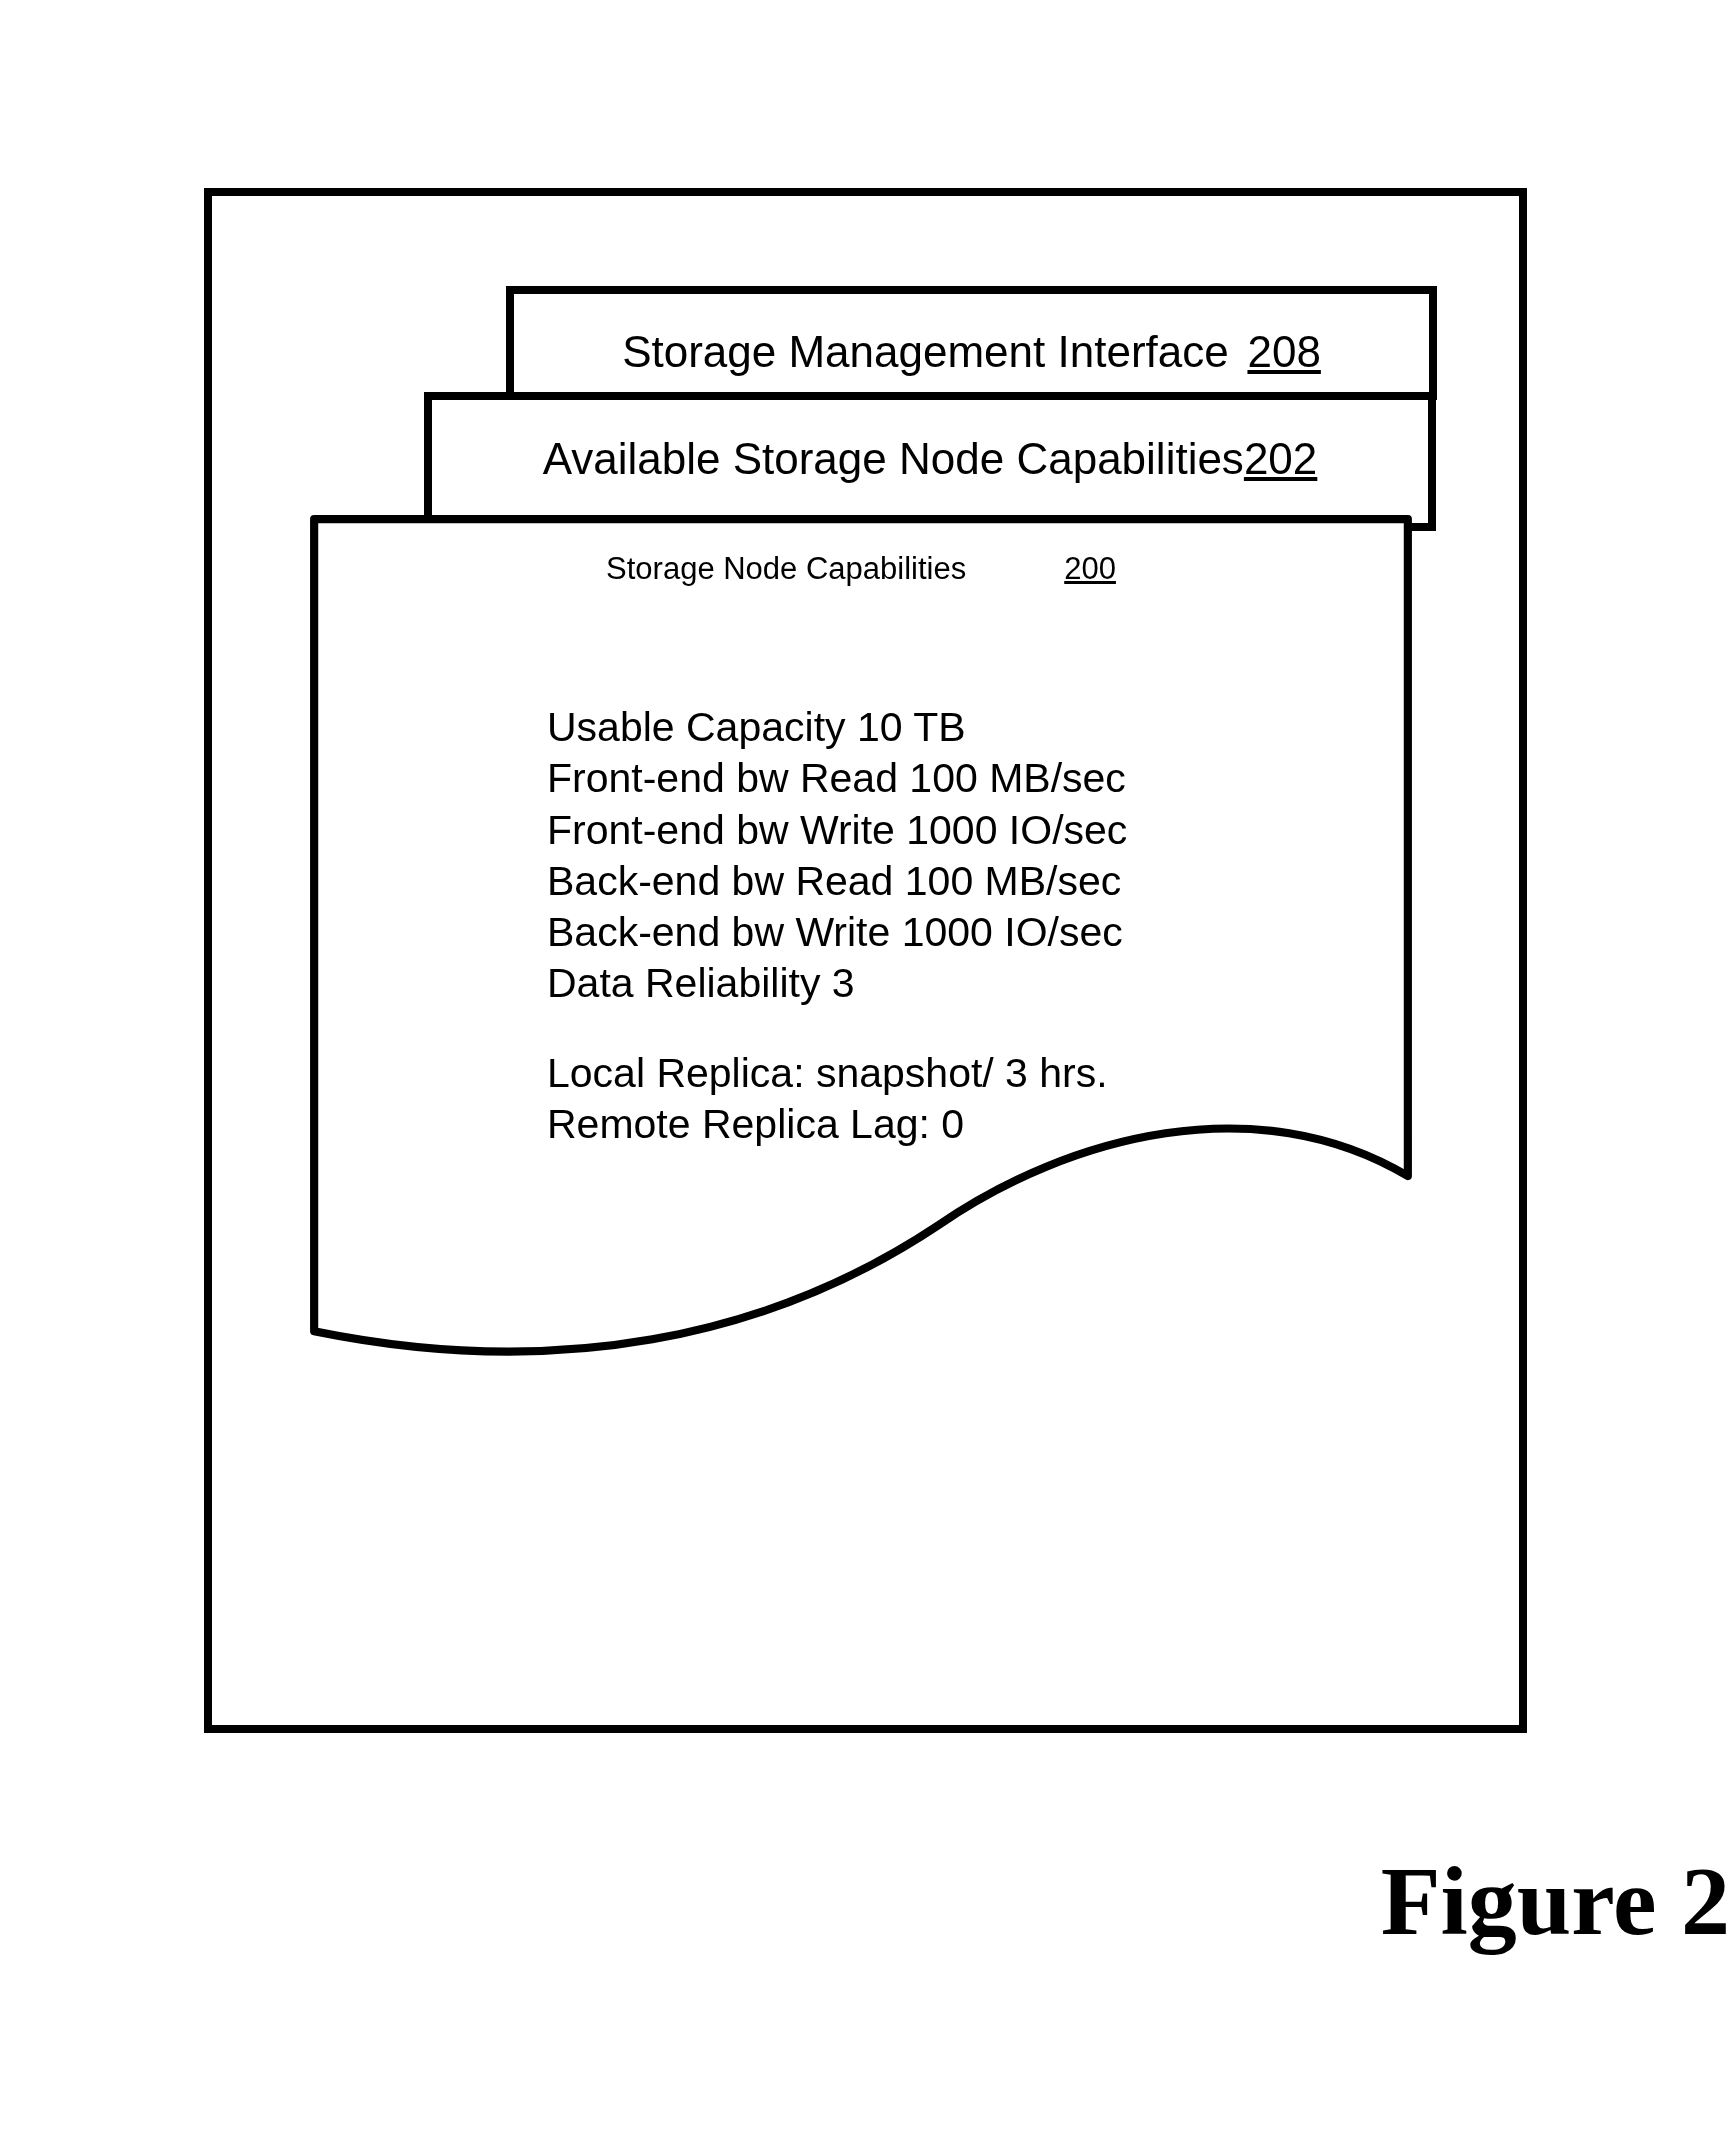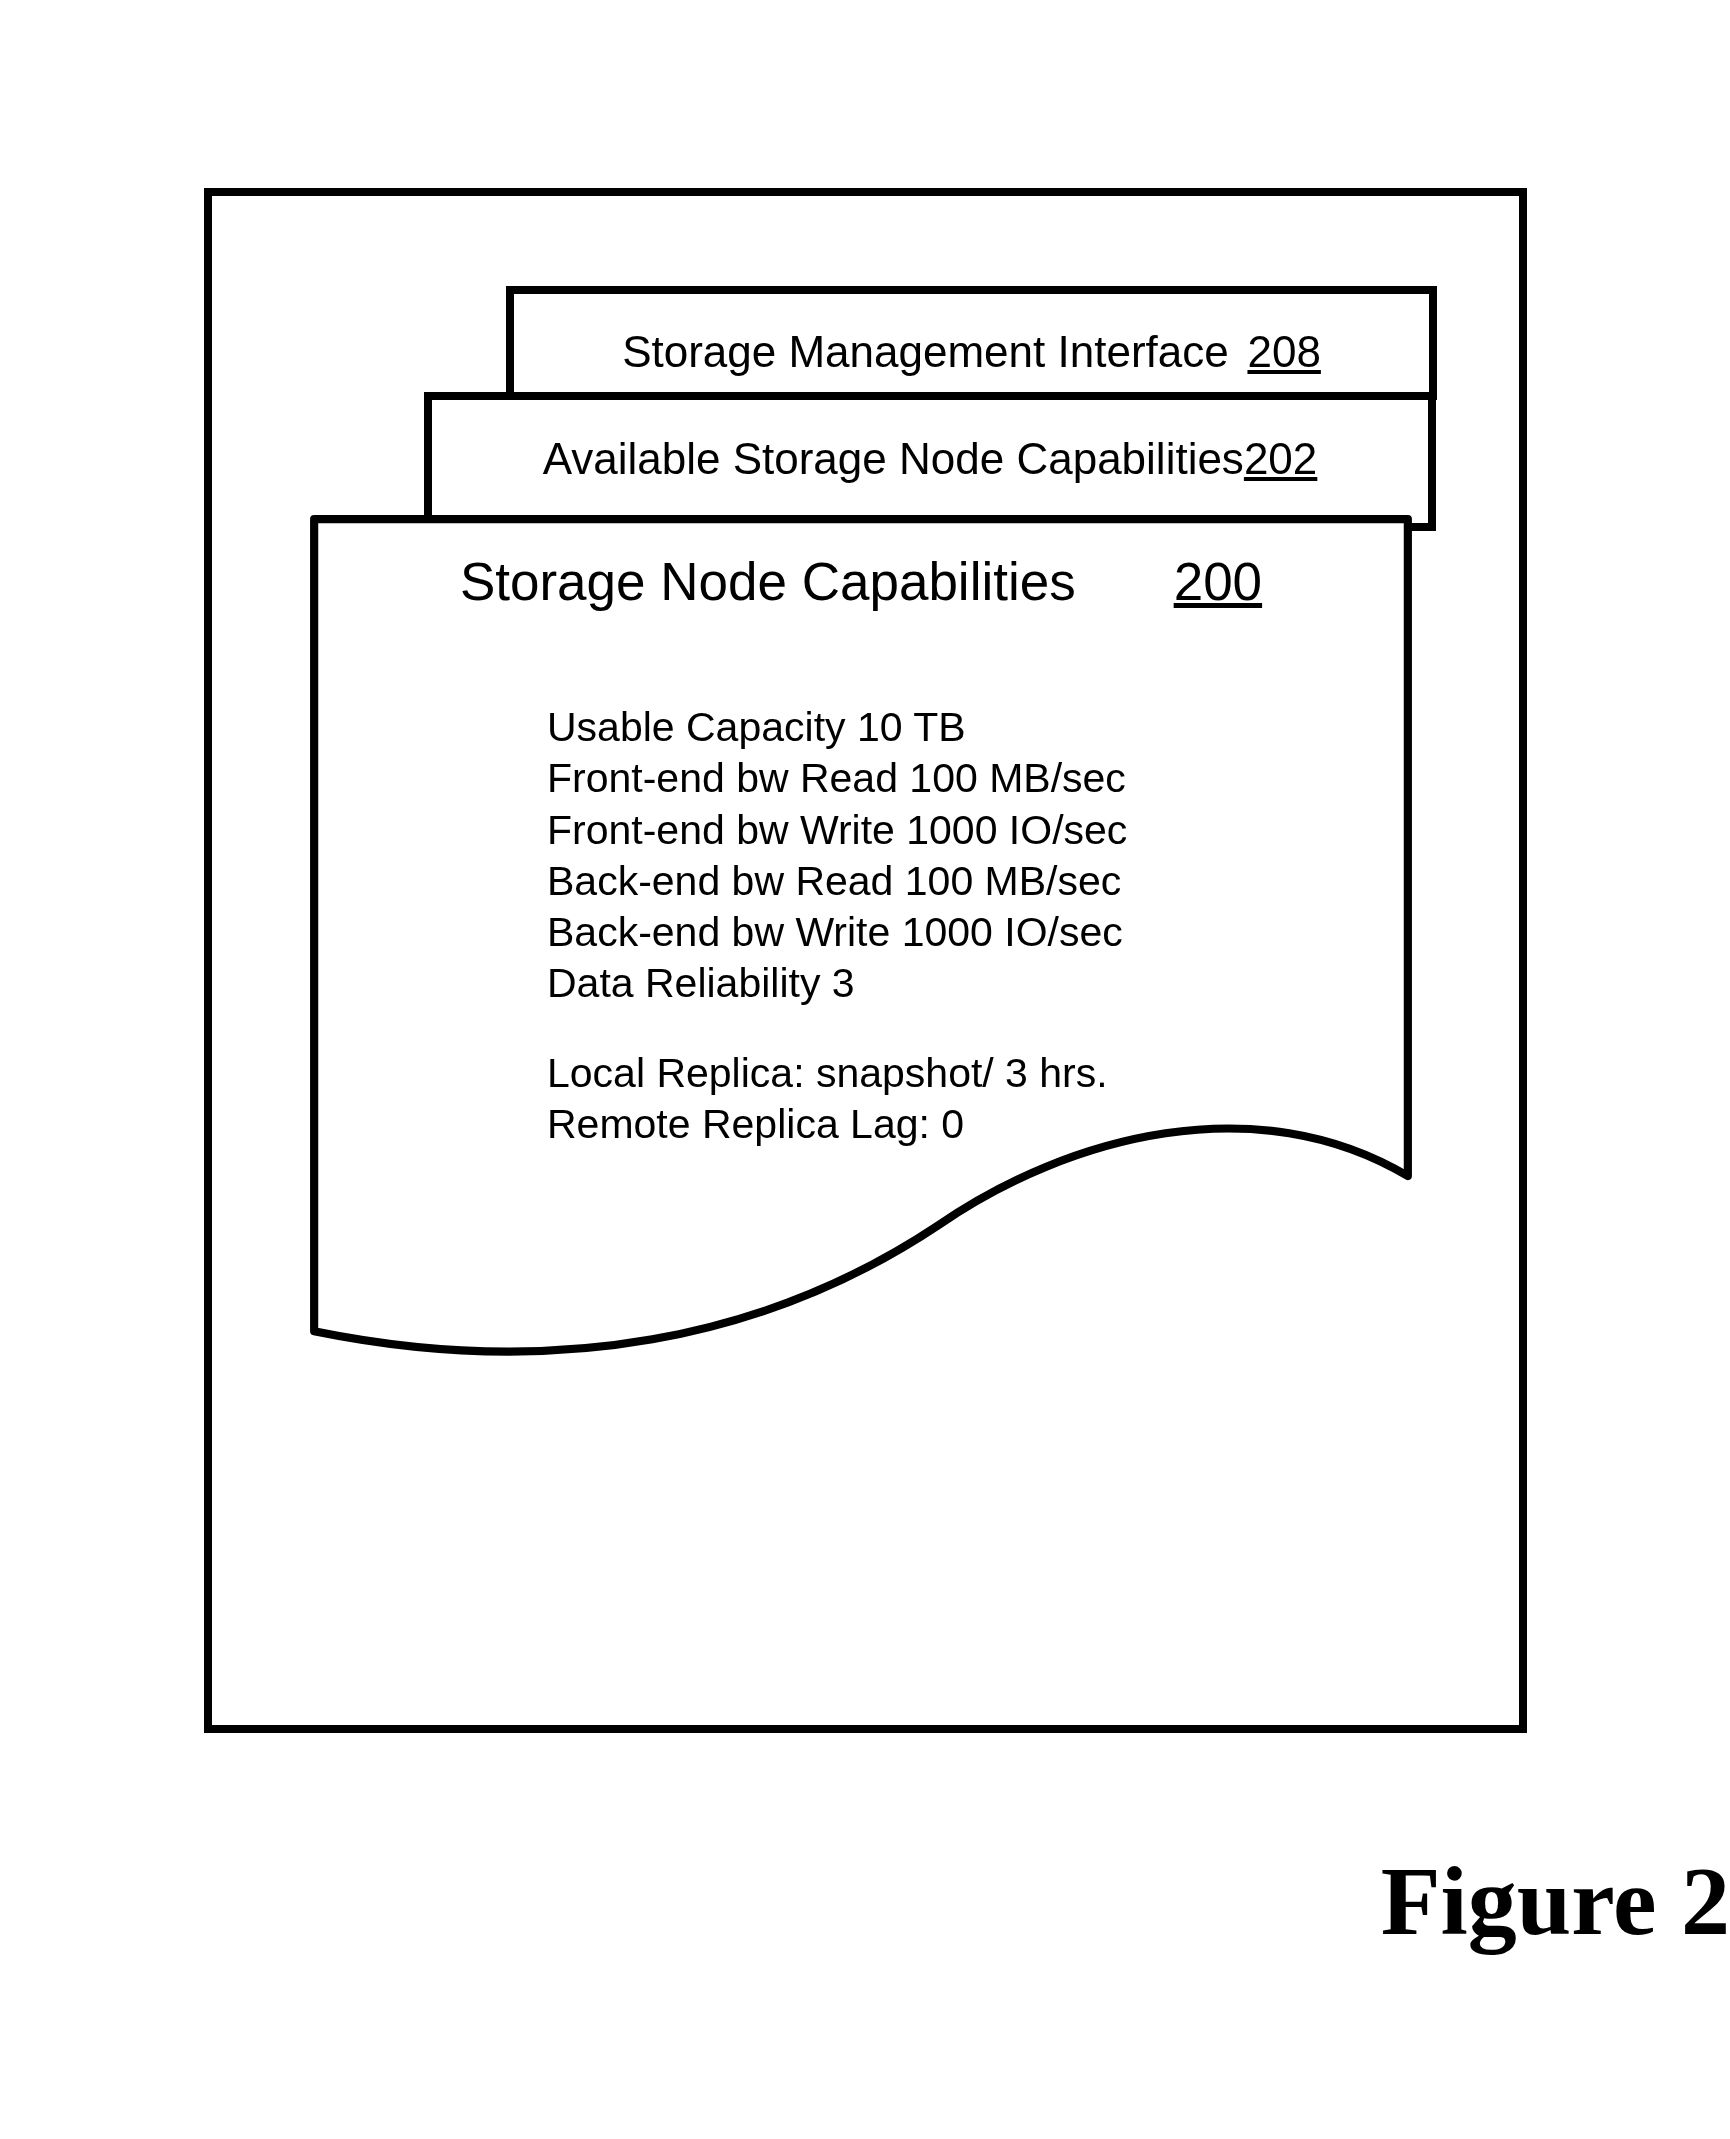--- a/index.html
+++ b/index.html
@@ -38,21 +38,21 @@
     .card-title .ref { text-decoration: underline; text-align: right; }
     .card-mid .card-title { display: flex; justify-content: center; align-items: baseline; padding-top: 34px; }
     .card-back .card-title { padding-top: 33px; }
     .card-back .card-title .ref { margin-left: 6.5px; }
 
     .front-title-row {
       display: flex;
       justify-content: center;
       align-items: baseline;
       gap: 98px;
-      font-size: 53px;
+      font-size: 31px;
       padding: 36px 33px 8.2px;
     }
     .front-title-row .ref { text-decoration: underline; }
 
     .body-area {
       position: absolute;
       left: 237px; top: 147px;
       width: 816px;
       font-size: 41px;
       line-height: 1.25;

